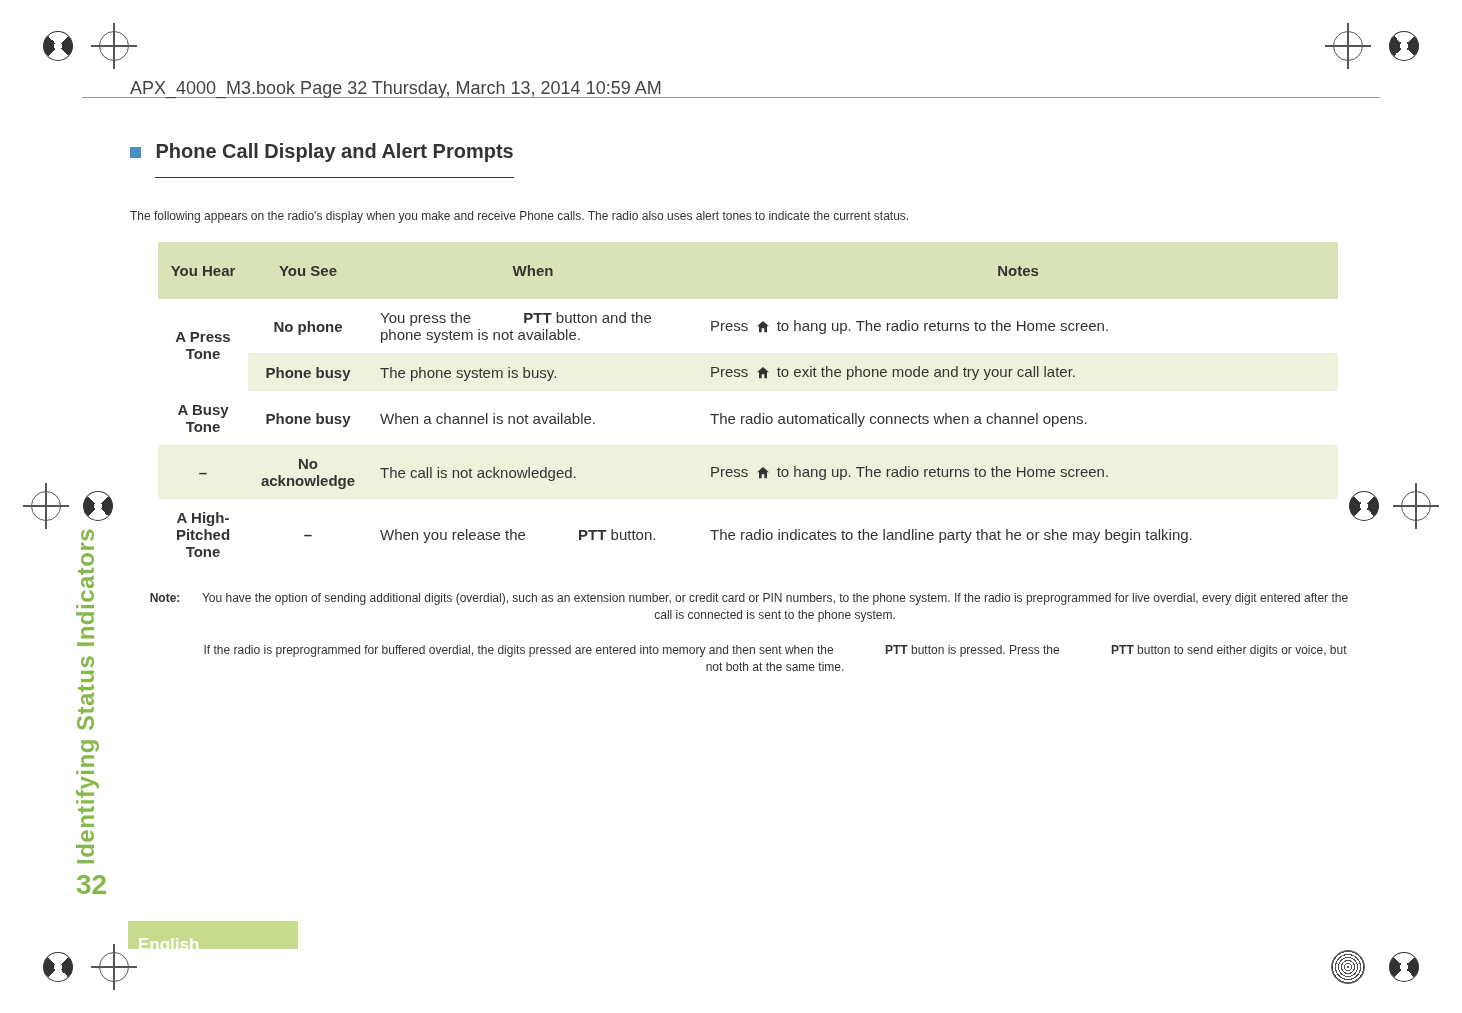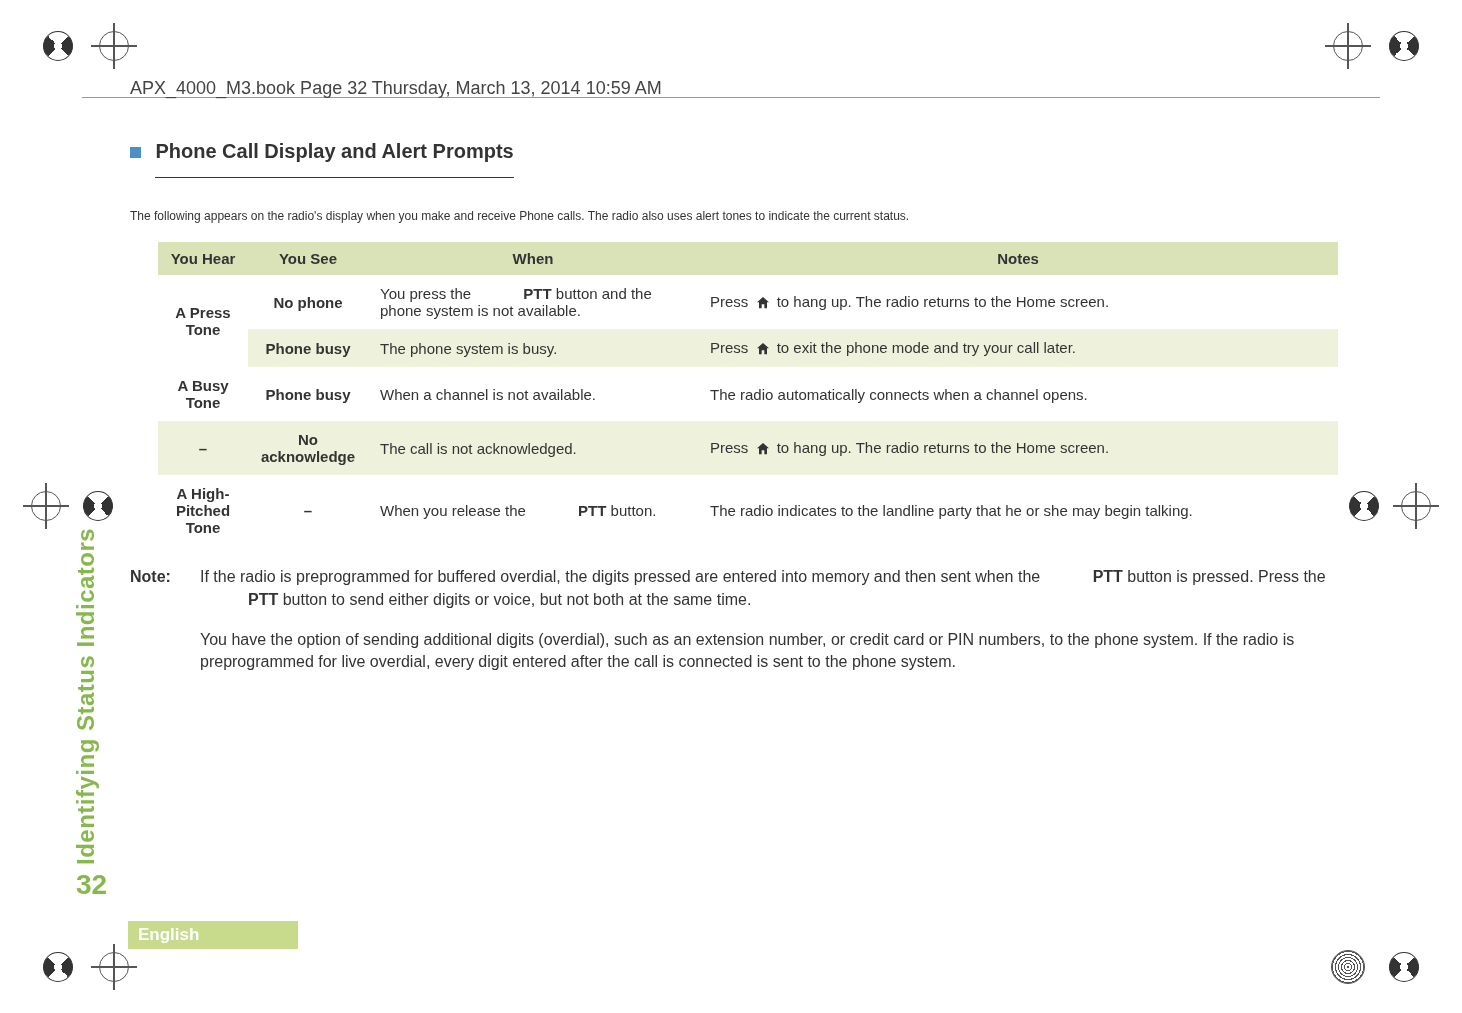--- a/index.html
+++ b/index.html
@@ -99,21 +99,21 @@
   table.phone {
     margin-top:18px;
     border-collapse:collapse;
     width:1180px;
     margin-left:28px;
   }
   table.phone th {
     background:#d9e3b7;
     font-weight:bold;
     font-size:15px;
-    padding:8px 10px;
+    padding:20px 10px;
     text-align:center;
     color:#333;
   }
   table.phone td {
     font-size:15px;
     padding:10px 12px;
     vertical-align:middle;
     color:#333;
   }
   table.phone tbody tr:nth-child(even) td { background:#eef2dc; }
@@ -123,23 +123,24 @@
   .col-when { width:330px; }
   .col-notes{ }
   .home-icon {
     display:inline-block;
     vertical-align:middle;
     margin:0 2px;
   }
   .home-icon svg { width:16px;height:16px; display:block; }
   .note-block {
     margin-top:20px;
-    font-size:16px;
+    font-size:12px;
     line-height:1.4;
     display:flex;
+    text-align:center;
   }
   .note-label { font-weight:bold; width:70px; flex:0 0 70px; }
   .note-body p { margin-bottom:18px; }
   .sidebar {
     position:absolute;
     left:100px;
     bottom:148px;
     transform-origin:left bottom;
     transform:rotate(-90deg);
   }
@@ -162,21 +163,21 @@
     position:absolute;
     left:128px;
     bottom:64px;
     width:170px;
     height:28px;
     background:#c8db8d;
   }
   .lang-text {
     position:absolute;
     left:138px;
-    bottom:68px;
+    bottom:58px;
     font-size:17px;
     font-weight:bold;
     color:#ffffff;
   }
   .ptt { font-weight:bold;margin-left:48px; }
 </style>
 </head>
 <body>
 
 <div class="reg-mark" style="top:18px;left:30px;">
@@ -278,24 +279,24 @@
           <td class="col-see">–</td>
           <td class="col-when">When you release the <span class="ptt">PTT</span> button.</td>
           <td class="col-notes">The radio indicates to the landline party that he or she may begin talking.</td>
         </tr>
       </tbody>
   </table>
 
   <div class="note-block">
     <div class="note-label">Note:</div>
     <div class="note-body">
+      <p>You have the option of sending additional digits (overdial), such as an extension number, or credit card or PIN numbers, to the phone system. If the radio is preprogrammed for live overdial, every digit entered after the call is connected is sent to the phone system.</p>
       <p>
         <span>If the radio is preprogrammed for buffered overdial, the digits pressed are entered into memory and then sent when the </span><span class="ptt">PTT</span><span> button is pressed. Press the </span><span class="ptt">PTT</span><span> button to send either digits or voice, but not both at the same time.</span>
       </p>
-      <p>You have the option of sending additional digits (overdial), such as an extension number, or credit card or PIN numbers, to the phone system. If the radio is preprogrammed for live overdial, every digit entered after the call is connected is sent to the phone system.</p>
     </div>
   </div>
 </div>
 
 <div class="sidebar">
   <span class="side-label">Identifying Status Indicators</span>
 </div>
 <div class="pageno">32</div>
 <div class="lang-bar"></div>
 <div class="lang-text">English</div>

